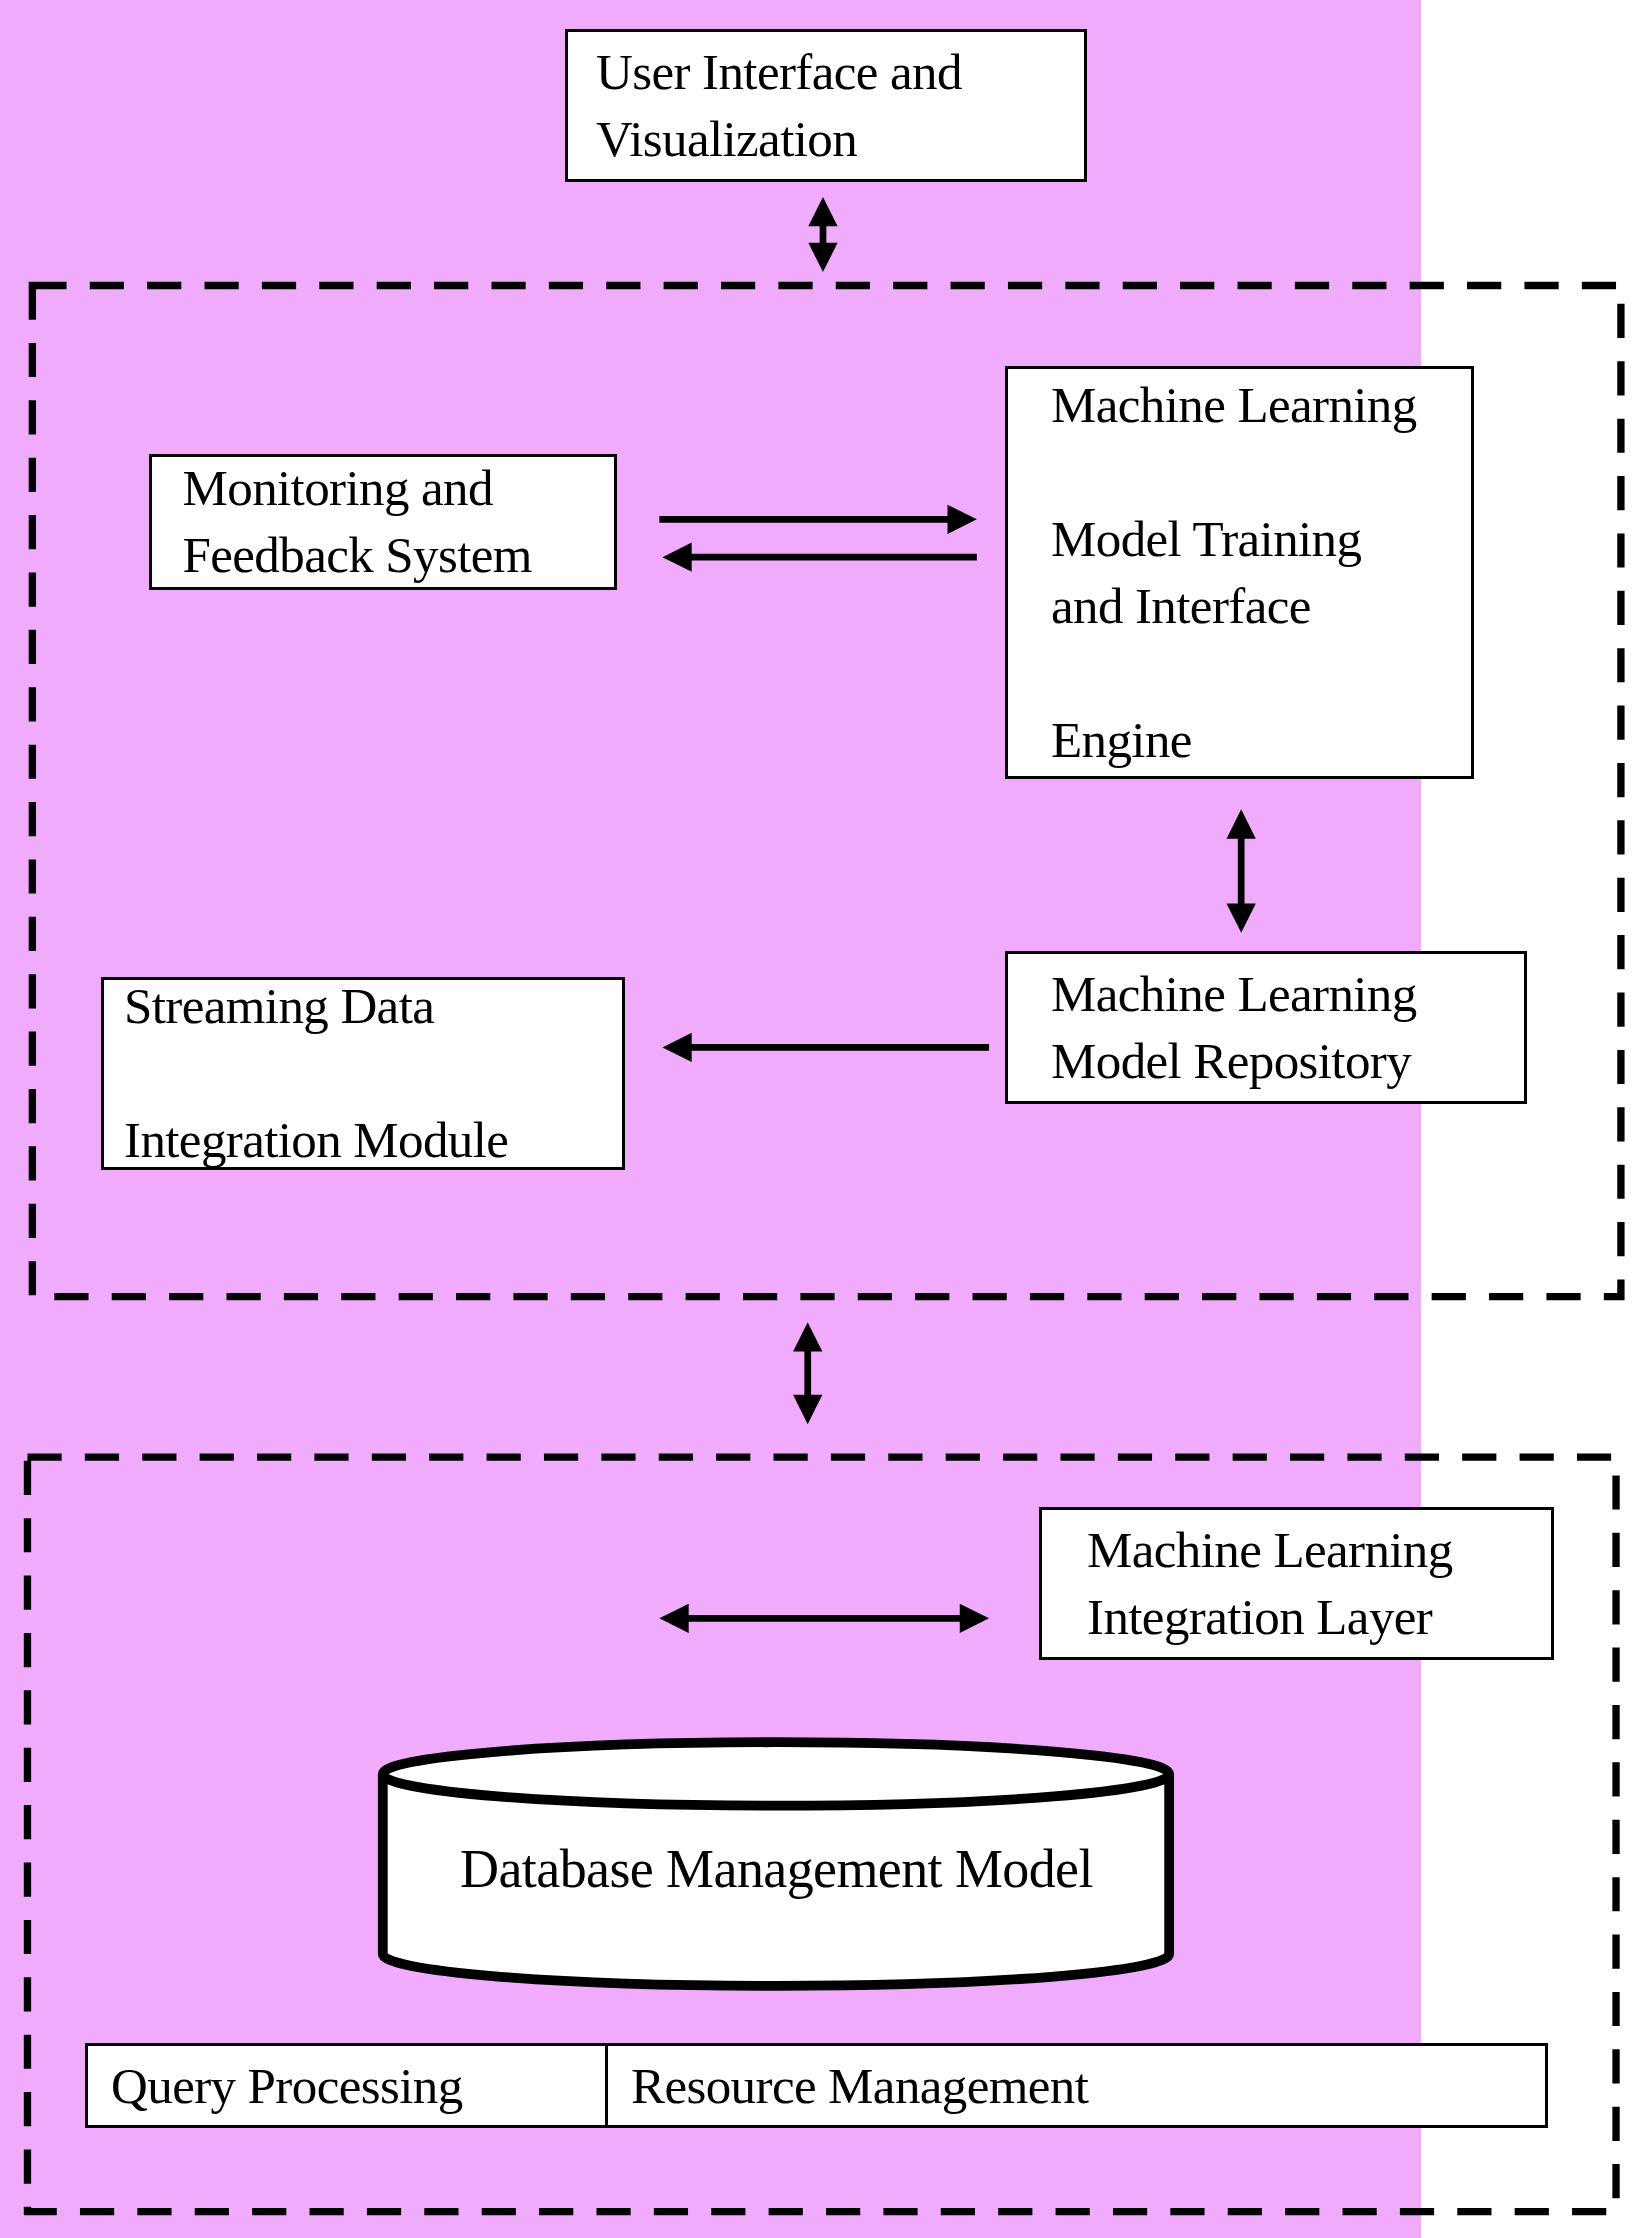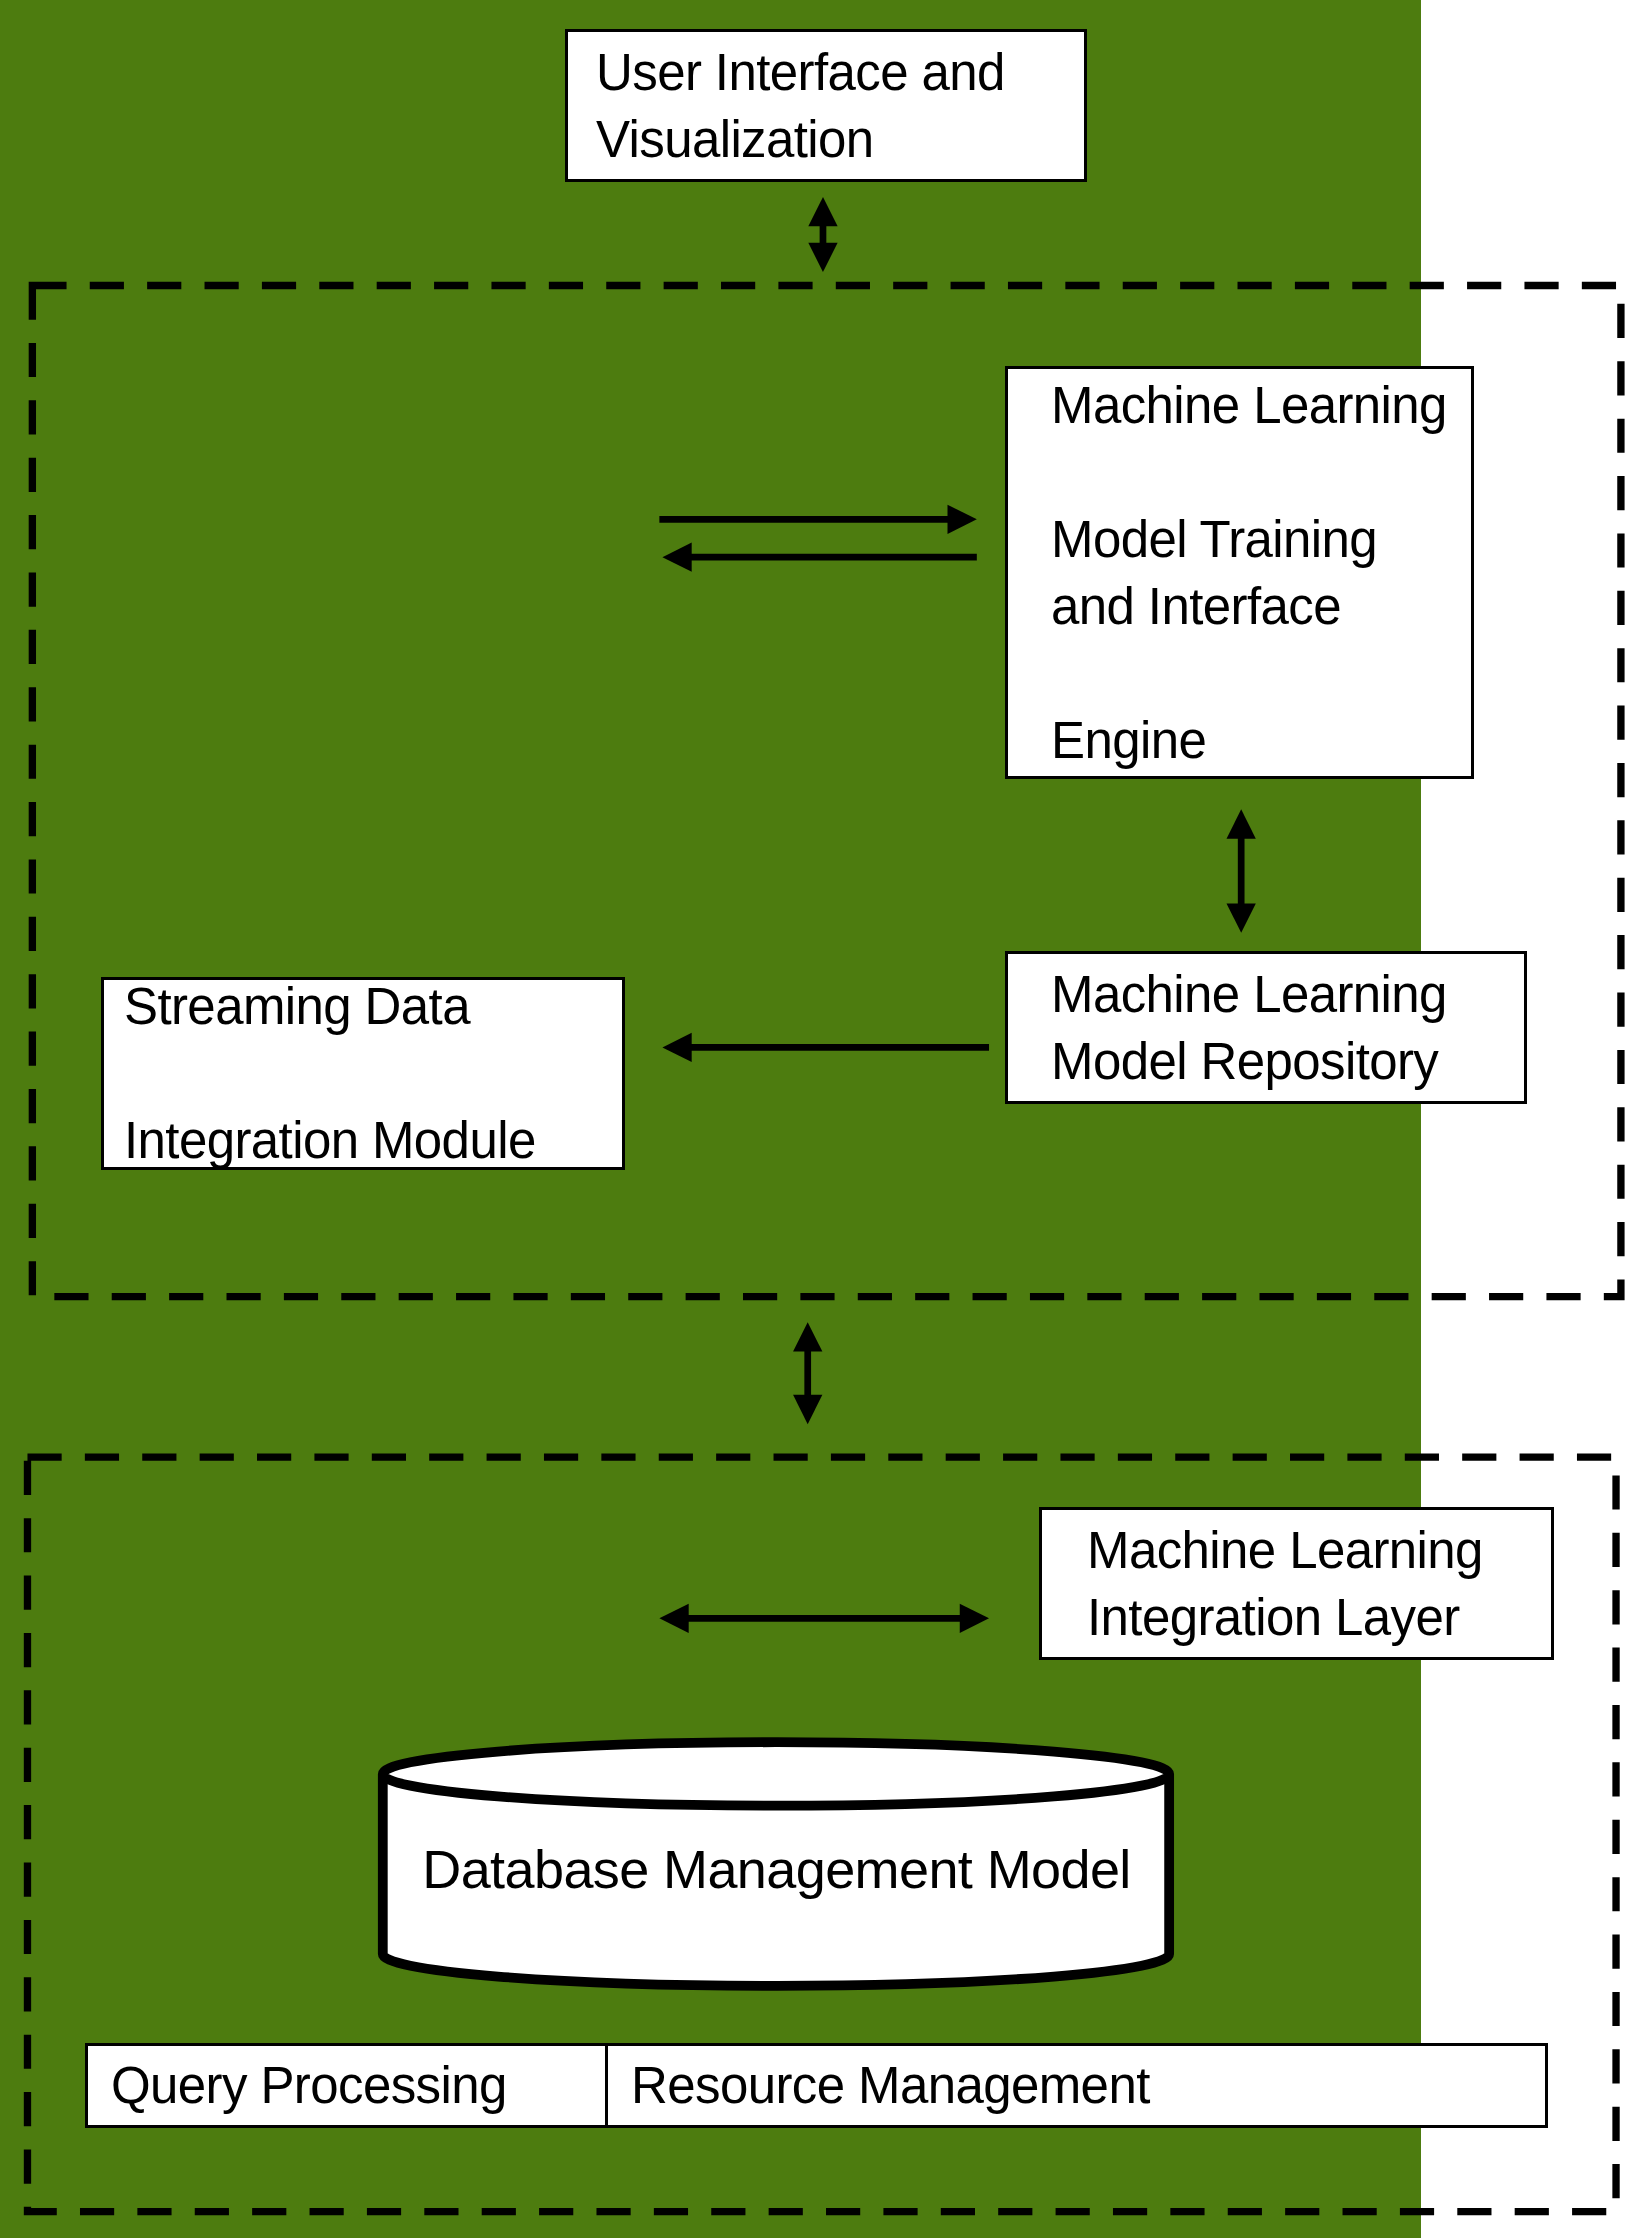--- a/index.html
+++ b/index.html
@@ -1,21 +1,21 @@
 <!DOCTYPE html>
 <html style="font-size:9.8px"><head>
 <meta charset="utf-8">
 <style>
   html,body{margin:0;padding:0;background:#ffffff;}
   #stage{
     position:relative;
     width:1421px;
     height:2239px;
-    background:#4d7c0f;
-    font-family:Liberation Sans, sans-serif;
+    background:#f0abfc;
+    font-family:Liberation Serif, serif;
     color:#000000;
   }
   #wires{position:absolute;left:0;top:0;width:1649px;height:2239px;z-index:0;}
   .box{
     position:absolute;
     box-sizing:border-box;
     border:3.1px solid #000000;
     background:#ffffff;
     display:flex;
     align-items:center;
@@ -116,20 +116,22 @@
     <g>
       <line x1="1122" y1="2650" x2="1578" y2="2650" stroke="#000" stroke-width="11"></line>
       <polygon points="1080,2650 1128,2626 1128,2674" fill="#000"></polygon>
       <polygon points="1620,2650 1572,2626 1572,2674" fill="#000"></polygon>
     </g>
   </svg>
 
   <div class="box node-ui">User Interface and
 Visualization</div>
 
+  <div class="box node-monitor">Monitoring and
+Feedback System</div>
 
   <div class="box node-engine">Machine Learning
 
 Model Training
 and Interface
 
 Engine</div>
 
   <div class="box node-stream">Streaming Data
 

